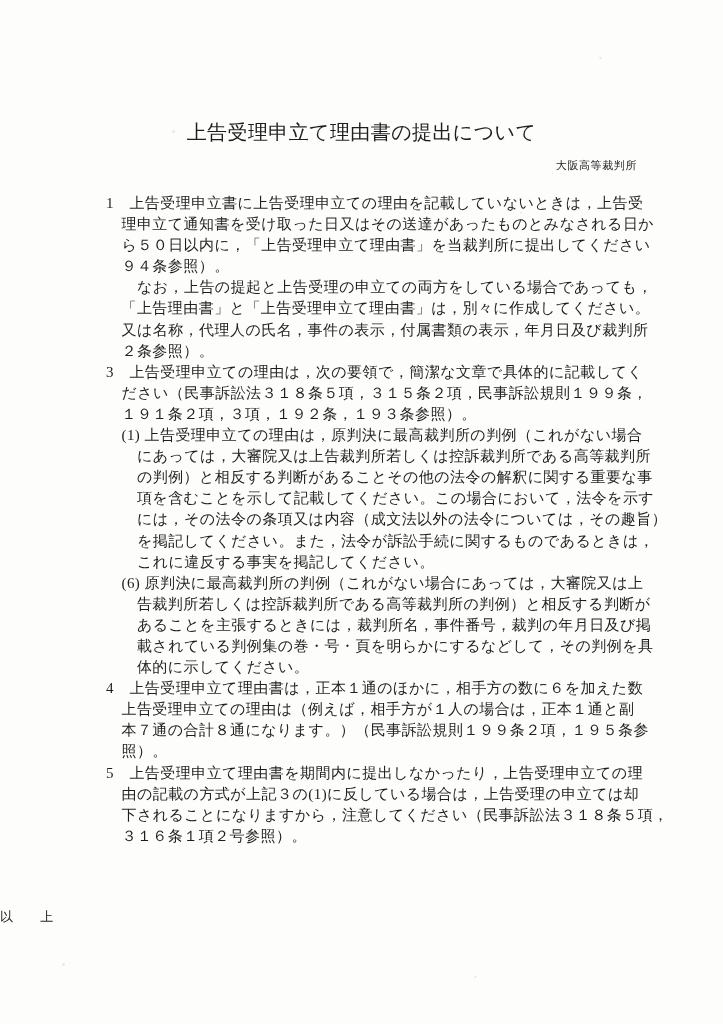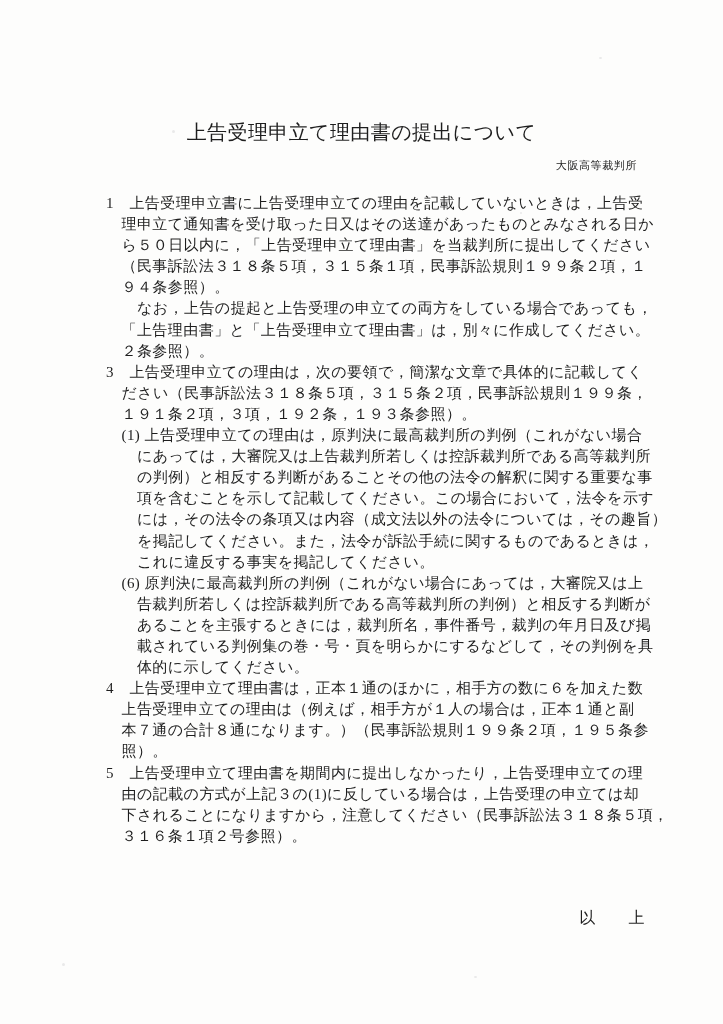--- a/index.html
+++ b/index.html
@@ -46,24 +46,23 @@
     line-height: 21.1px;
     letter-spacing: 0.45px;
     white-space: pre;
     margin-left: 16px;
   }
   .closing-phrase {
     position: absolute;
     top: 908px;
     left: 0;
     width: 723px;
-    text-align: right;
-    padding-right: 78px;
+    padding-right: 118px;
     box-sizing: border-box;
-    font-size: 16px;
+    font-size: 13px;
     letter-spacing: 0.45px;
     white-space: pre;
   }
   
   .speck {
     position: absolute;
     border-radius: 50%;
     background: rgba(60, 60, 70, 0.10);
   }
   .speck.s1 { left: 172px; top: 130px; width: 3px; height: 3px; }
@@ -78,24 +77,24 @@
 <div class="page">
 
   <div class="doc-title">上告受理申立て理由書の提出について</div>
 
   <div class="court-name">大阪高等裁判所</div>
 
   <div class="doc-body" id="doc-body">
       <div class="line">1　上告受理申立書に上告受理申立ての理由を記載していないときは，上告受</div>
       <div class="line">　理申立て通知書を受け取った日又はその送達があったものとみなされる日か</div>
       <div class="line">　ら５０日以内に，「上告受理申立て理由書」を当裁判所に提出してください</div>
-      <div class="line">　（民事訴訟法３１８条５項，３１５条１項，民事訴訟規則１９９条２項，１</div>
       <div class="line">　９４条参照）。</div>
       <div class="line">　　なお，上告の提起と上告受理の申立ての両方をしている場合であっても，</div>
       <div class="line">　「上告理由書」と「上告受理申立て理由書」は，別々に作成してください。</div>
+      <div class="line">　又は名称，代理人の氏名，事件の表示，付属書類の表示，年月日及び裁判所</div>
       <div class="line">　２条参照）。</div>
       <div class="line">3　上告受理申立ての理由は，次の要領で，簡潔な文章で具体的に記載してく</div>
       <div class="line">　ださい（民事訴訟法３１８条５項，３１５条２項，民事訴訟規則１９９条，</div>
       <div class="line">　１９１条２項，３項，１９２条，１９３条参照）。</div>
       <div class="line">　(1) 上告受理申立ての理由は，原判決に最高裁判所の判例（これがない場合</div>
       <div class="line">　　にあっては，大審院又は上告裁判所若しくは控訴裁判所である高等裁判所</div>
       <div class="line">　　の判例）と相反する判断があることその他の法令の解釈に関する重要な事</div>
       <div class="line">　　項を含むことを示して記載してください。この場合において，法令を示す</div>
       <div class="line">　　には，その法令の条項又は内容（成文法以外の法令については，その趣旨）</div>
       <div class="line">　　を掲記してください。また，法令が訴訟手続に関するものであるときは，</div>

